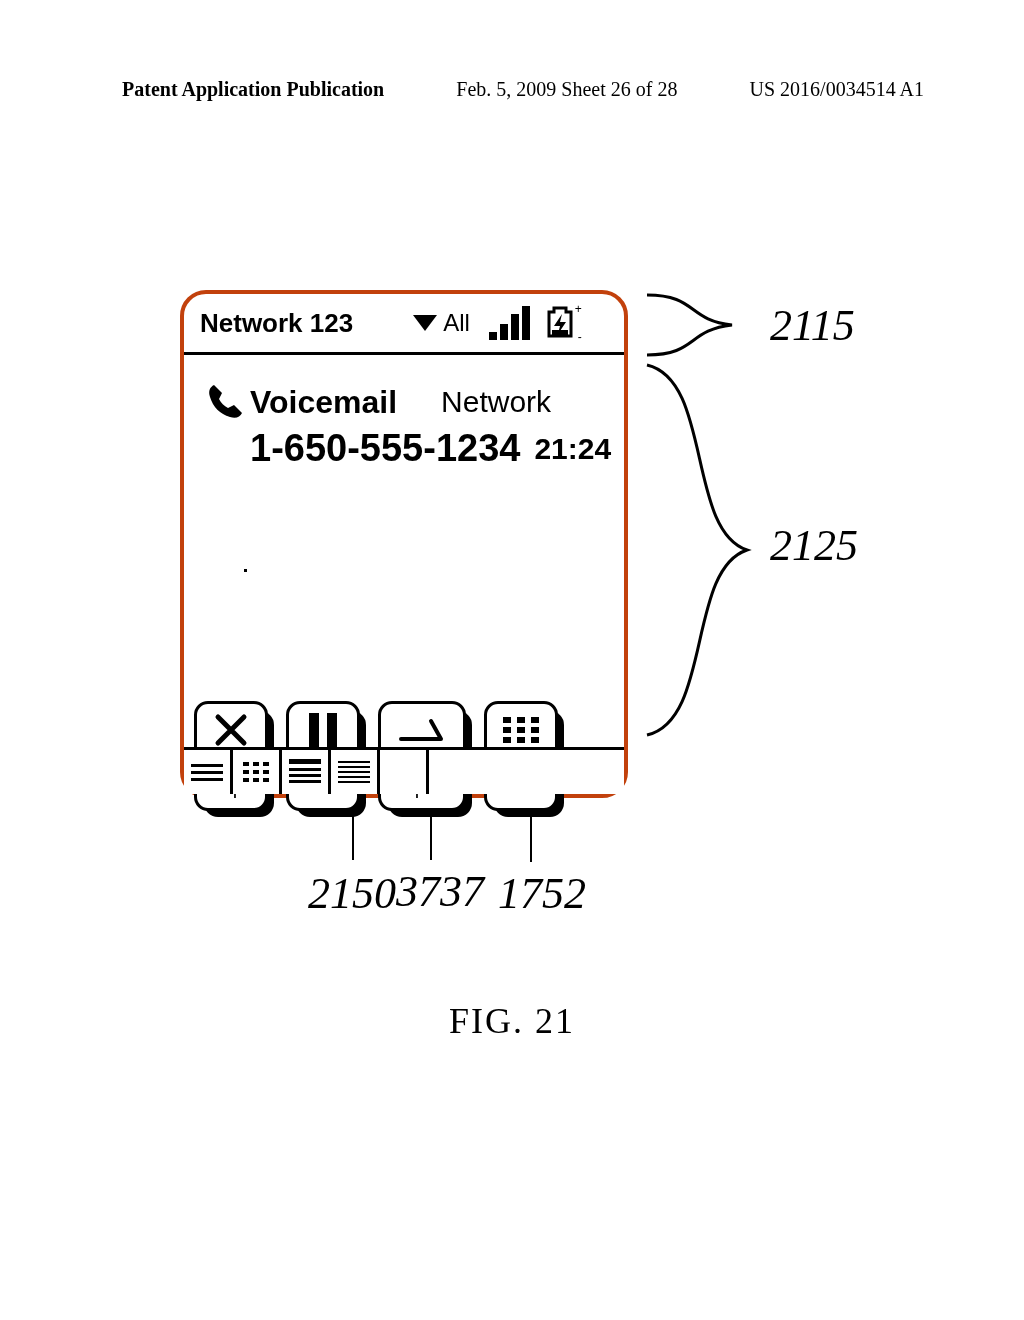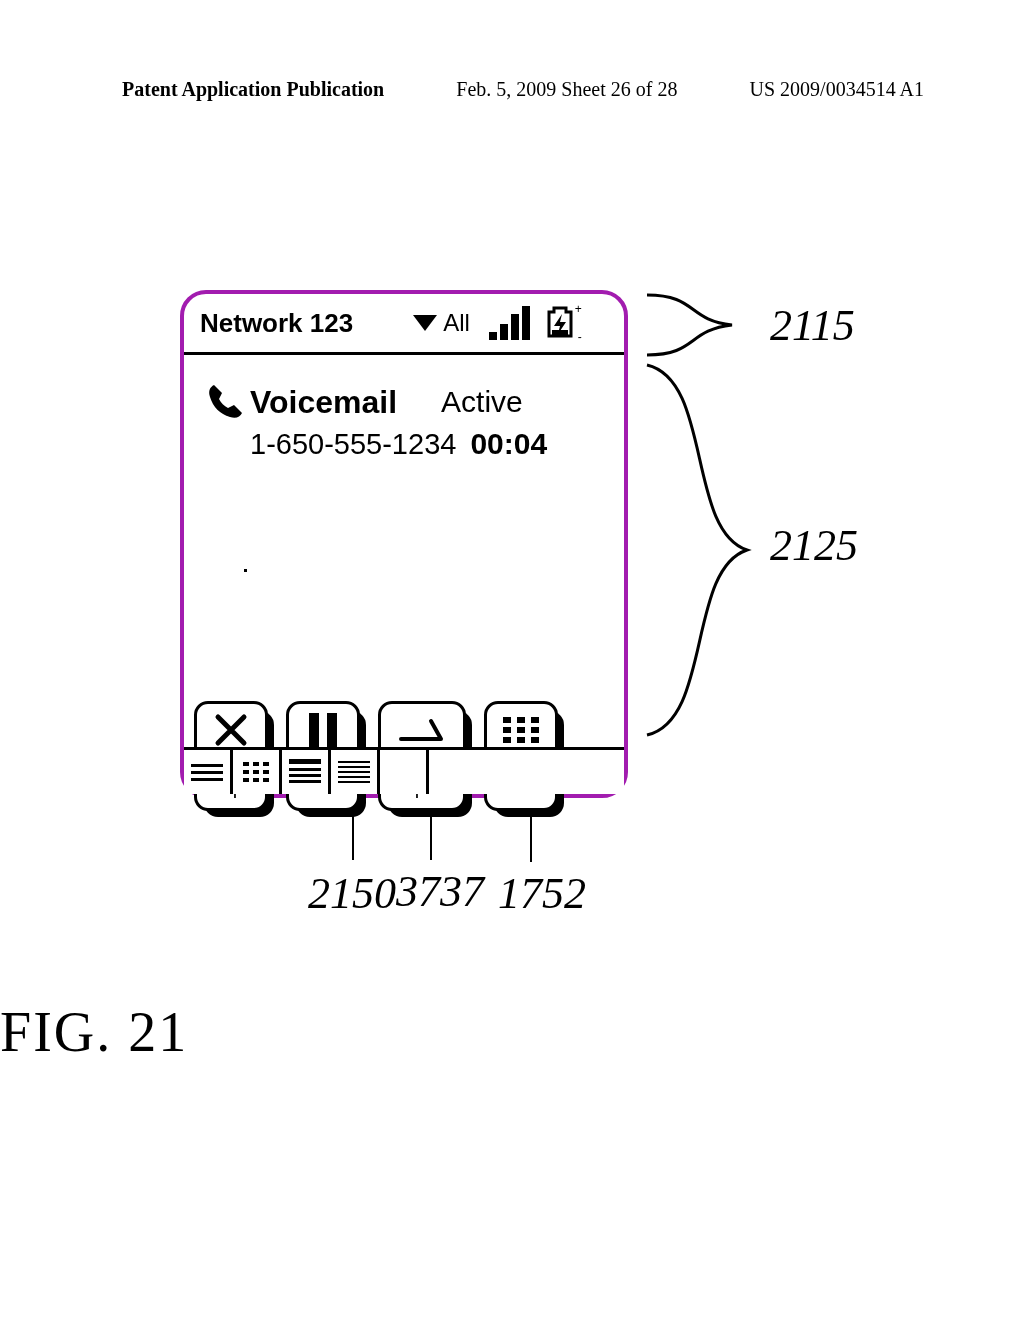--- a/index.html
+++ b/index.html
@@ -30,21 +30,21 @@
   .header .center { font-weight: normal; }
   .header .right { font-weight: normal; }
 
   
   .phone {
     position: absolute;
     left: 180px;
     top: 290px;
     width: 440px;
     height: 500px;
-    border: 4px solid #a21caf;
+    border: 4px solid #c2410c;
     border-radius: 26px;
   }
 
   .statusbar {
     position: relative;
     height: 58px;
     border-bottom: 3px solid #000;
     display: flex;
     align-items: center;
     padding: 0 8px;
@@ -91,21 +91,21 @@
   }
   .call-row1, .call-row2 {
     display: flex;
     align-items: center;
   }
   .call-row1 { margin-top: 26px; }
   .phone-icon-sm { width: 42px; height: 42px; margin-left: 20px; margin-right:4px; }
   .voicemail { font-size: 32px; font-weight: bold; }
   .active { font-size: 30px; margin-left: 44px; }
   .call-row2 { margin-left: 66px; margin-top: 4px; }
-  .callnum { font-size: 29px; font-weight: normal; }
+  .callnum { font-size: 38px; font-weight: bold; }
   .dur { font-size: 30px; font-weight: bold; margin-left: 14px; }
 
   .small-dot {
     position:absolute;
     left:60px; top:188px;
     width:3px; height:3px; background:#000;
   }
 
   .btn-row {
     position: absolute;
@@ -214,35 +214,35 @@
     border-bottom:12px solid #000;
   }
   .arr-2150 { left:352px; top:802px; height:58px; }
   .arr-2163 { left:430px; top:752px; height:108px; }
   .arr-2164 { left:530px; top:752px; height:110px; }
 
   .fig-label {
     position:absolute;
     left: 0; right: 0;
     top: 1000px;
-    text-align:left;
+    text-align:center;
     font-family: "Comic Sans MS", "Segoe Script", cursive;
-    font-size: 56px;
+    font-size: 36px;
     letter-spacing: 2px;
   }
 </style>
 </head>
 <body>
 
 <div class="page">
 
   <div class="header">
     <span class="left">Patent Application Publication</span>
     <span class="center">Feb. 5, 2009  Sheet 26 of 28</span>
-    <span class="right">US 2009/0034514 A1</span>
+    <span class="right">US 2016/0034514 A1</span>
   </div>
 
   <div class="brace" style="left:642px; top:290px;">
     <svg width="110" height="70" viewBox="0 0 110 70">
       <path d="M5 5 C 55 5, 45 30, 90 35 C 45 40, 55 65, 5 65" stroke="#000" stroke-width="3" fill="none"></path>
     </svg>
   </div>
   <div class="brace" style="left:642px; top:360px;">
     <svg width="120" height="380" viewBox="0 0 120 380">
       <path d="M5 5 C 70 20, 45 170, 105 190 C 45 210, 70 360, 5 375" stroke="#000" stroke-width="3" fill="none"></path>
@@ -283,25 +283,25 @@
     </div>
 
     <div class="call-area">
       <div class="call-row1">
         <span class="phone-icon-sm">
           <svg viewBox="0 0 42 42">
               <path d="M10 4 c-4 2 -6 6 -4 12 c3 10 10 17 20 20 c6 2 10 0 12 -4 l-8 -8 l-6 3 c-4 -2 -7 -5 -9 -9 l3 -6 z" fill="#000"></path>
             </svg>
         </span>
         <span class="voicemail">Voicemail</span>
-        <span class="active">Active</span>
+        <span class="active">Network</span>
       </div>
       <div class="call-row2">
         <span class="callnum">1-650-555-1234</span>
-        <span class="dur">00:04</span>
+        <span class="dur">21:24</span>
       </div>
       <span class="small-dot"></span>
 
       <div class="btn-row">
         <div class="soft-btn narrow">
           <div class="shadow"></div>
           <div class="face">
             <div class="glyph x-glyph">
               <svg viewBox="0 0 34 34">
                   <path d="M4 4 L30 30 M30 4 L4 30" stroke="#000" stroke-width="5" stroke-linecap="round"></path>

